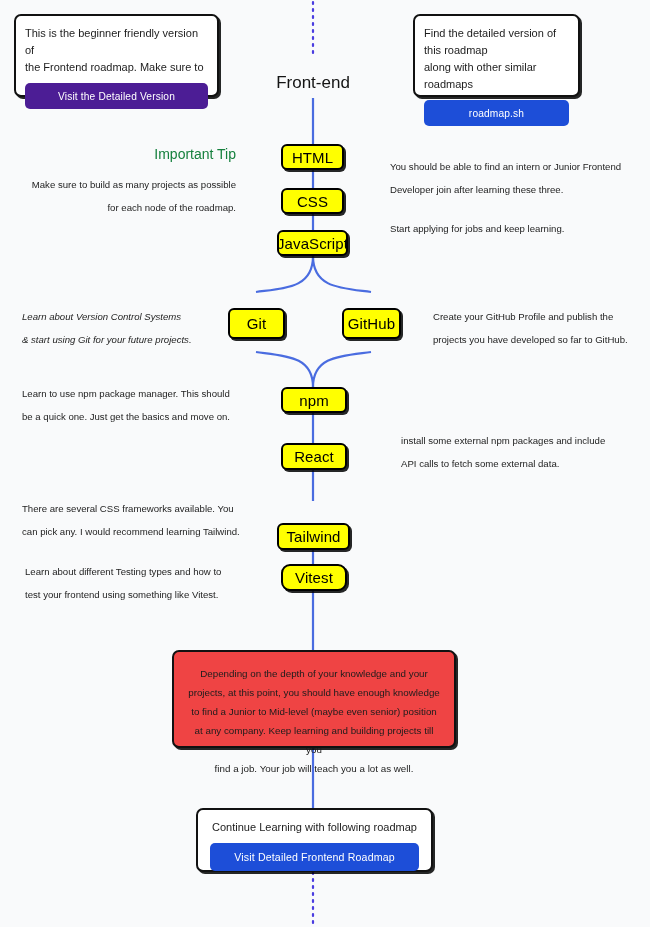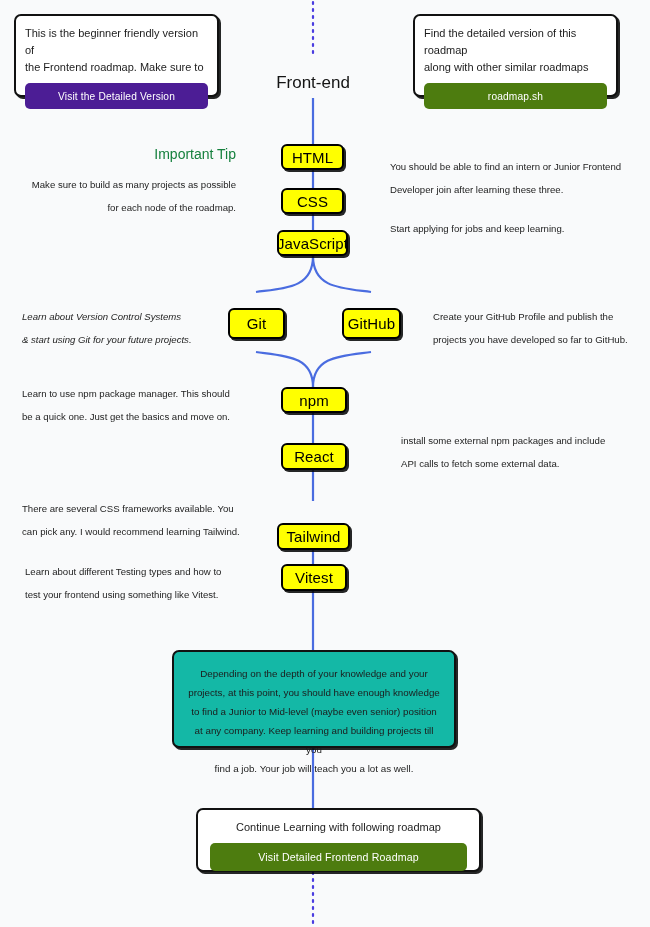--- a/index.html
+++ b/index.html
@@ -67,21 +67,21 @@
     align-items: center;
     justify-content: center;
     border-radius: 5px;
     font-size: 10.2px;
     color: #ffffff;
     height: 26px;
     margin-top: 7px;
     letter-spacing: .15px;
   }
   .cta.dark   { background: #4c1d95; }
-  .cta.purple { background: #4d7c0f; }
+  .cta.purple { background: #1d4ed8; }
   .cta.purple.big { height: 28px; font-size: 10.6px; }
 
   
   .note {
     position: absolute;
     font-size: 9.6px;
     line-height: 23px;
     color: #232323;
     z-index: 3;
   }
@@ -103,21 +103,21 @@
     position: absolute;
     font-size: 17px;
     color: #141414;
     text-align: center;
     z-index: 3;
   }
 
   
   .para-card {
     position: absolute;
-    background: #14b8a6;
+    background: #ef4444;
     border: 2.5px solid #111111;
     border-radius: 7px;
     box-shadow: 2px 2px 0 0 rgba(0,0,0,0.85);
     box-sizing: border-box;
     z-index: 5;
     padding: 12px 14px;
     text-align: center;
     font-size: 9.8px;
     line-height: 19px;
     color: #1c1c1c;
@@ -157,21 +157,21 @@
 
     <line x1="313" y1="872" x2="313" y2="924" stroke="#4a3ce0" stroke-width="2.2" stroke-dasharray="2 5" stroke-linecap="round"></line>
   </svg>
 
   <div class="card" style="left:14px; top:14px; width:205px; height:83px;">
     <div class="card-line">This is the beginner friendly version of</div>
     <div class="card-line">the Frontend roadmap. Make sure to</div>
     <div class="cta dark">Visit the Detailed Version</div>
   </div>
 
-  <div class="card" style="left:413px; top:14px; width:205px; height:83px;">
+  <div class="card" style="left:413px; top:14px; width:167px; height:83px;">
     <div class="card-line">Find the detailed version of this roadmap</div>
     <div class="card-line">along with other similar roadmaps</div>
     <div class="cta purple">roadmap.sh</div>
   </div>
 
   <div class="headline" style="left:213px; top:73px; width:200px;">Front-end</div>
 
   <div class="tip-title" style="left:24px; top:146px; width:212px;">Important Tip</div>
   <div class="note right-align" style="left:14px; top:173px; width:222px;">
     <p>Make sure to build as many projects as possible</p>
@@ -187,21 +187,21 @@
   <div class="node" style="left:281px; top:144px; width:63px; height:26px;">HTML</div>
   <div class="node" style="left:281px; top:188px; width:63px; height:26px;">CSS</div>
   <div class="node" style="left:277px; top:230px; width:71px; height:26px;">JavaScript</div>
 
   <div class="node" style="left:228px; top:308px; width:57px; height:31px;">Git</div>
   <div class="node" style="left:342px; top:308px; width:59px; height:31px;">GitHub</div>
 
   <div class="node" style="left:281px; top:387px; width:66px; height:26px;">npm</div>
   <div class="node" style="left:281px; top:443px; width:66px; height:27px;">React</div>
   <div class="node" style="left:277px; top:523px; width:73px; height:27px;">Tailwind</div>
-  <div class="node" style="left:281px; top:564px; width:66px; height:27px;">Vitest</div>
+  <div class="node" style="left:281px; top:564px; width:66px; height:27px;border-radius:9px;">Vitest</div>
 
   <div class="note left-align" style="left:22px; top:305px; width:215px;font-style:italic;">
     <p>Learn about Version Control Systems</p>
     <p>&amp; start using Git for your future projects.</p>
   </div>
 
   <div class="note left-align" style="left:433px; top:305px; width:220px;">
     <p>Create your GitHub Profile and publish the</p>
     <p>projects you have developed so far to GitHub.</p>
   </div>
@@ -227,18 +227,18 @@
   </div>
 
   <div class="para-card" style="left:172px; top:650px; width:284px; height:98px;">
     <p>Depending on the depth of your knowledge and your</p>
     <p>projects, at this point, you should have enough knowledge</p>
     <p>to find a Junior to Mid-level (maybe even senior) position</p>
     <p>at any company. Keep learning and building projects till you</p>
     <p>find a job. Your job will teach you a lot as well.</p>
   </div>
 
-  <div class="card" style="left:196px; top:808px; width:285px; height:64px; padding:9px 12px 9px 12px;">
+  <div class="card" style="left:196px; top:808px; width:237px; height:64px; padding:9px 12px 9px 12px;">
     <div class="card-line" style="text-align:center;">Continue Learning with following roadmap</div>
     <div class="cta purple big">Visit Detailed Frontend Roadmap</div>
   </div>
 
 </div>
 
 </body></html>

